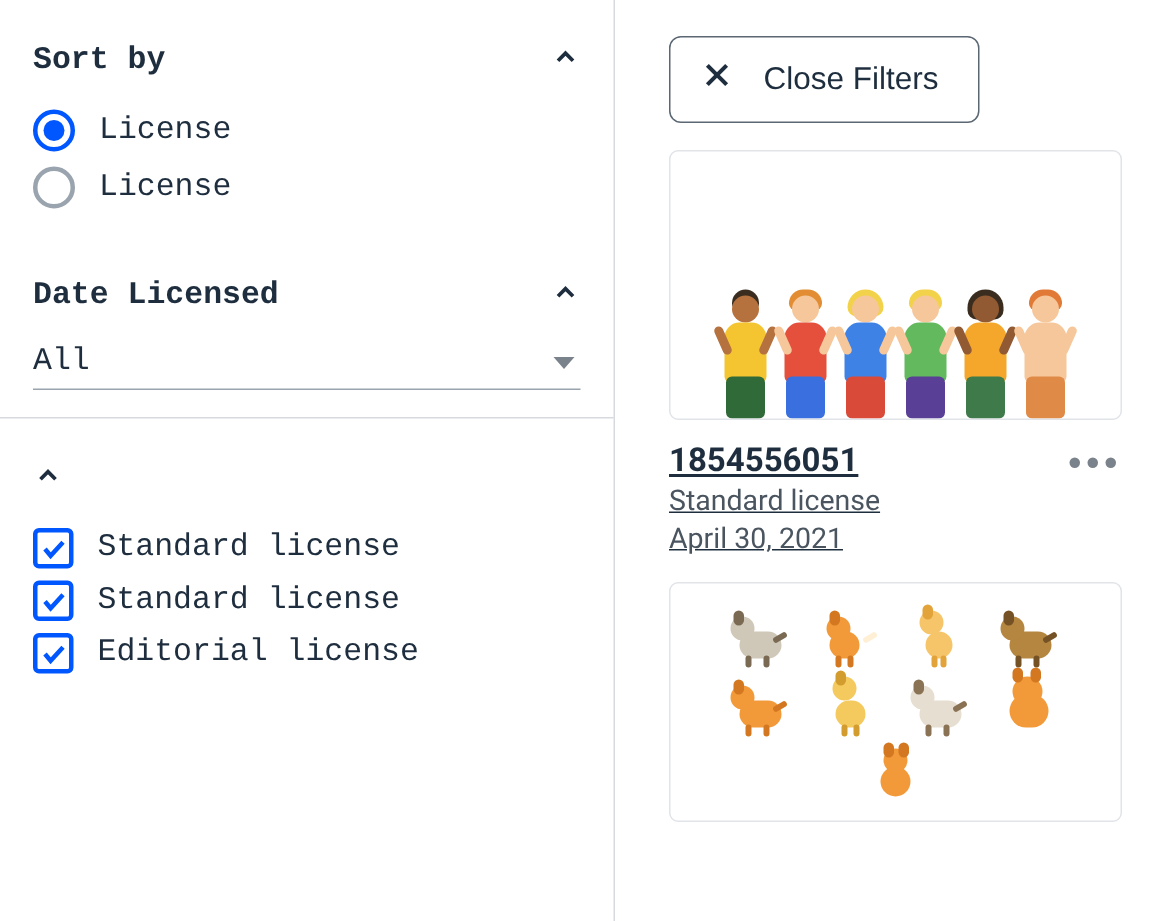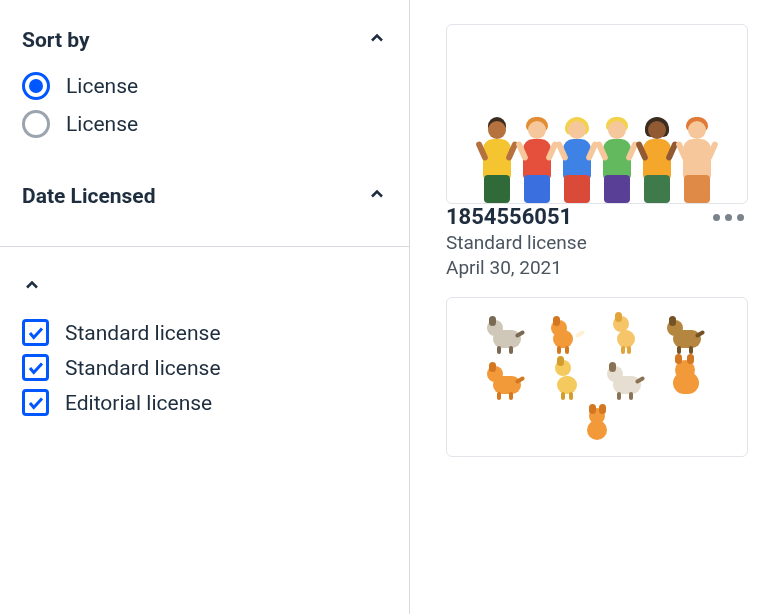--- a/index.html
+++ b/index.html
@@ -12,20 +12,21 @@
       color: #1e2e3e;
       overflow: hidden;
     }
     .sidebar {
       width: 410px;
       border-right: 1px solid #d6d9dd;
       padding: 0;
     }
     .section {
       padding: 28px 22px 18px 22px;
+      font-family: Liberation Mono, monospace;
     }
     .section-divider {
       border-top: 1px solid #d6d9dd;
     }
     .section-header {
       display: flex;
       justify-content: space-between;
       align-items: center;
       margin-bottom: 20px;
     }
@@ -213,21 +214,22 @@
       position: absolute;
       top: 24px;
     }
     .arm.left { left: 2px; transform: rotate(-24deg); }
     .arm.right { right: 2px; transform: rotate(24deg); }
 
     .card-meta {
       display: flex;
       justify-content: space-between;
       align-items: flex-start;
-      margin-top: 0;
+      margin-top: 15px;
+      text-decoration: underline;
     }
     .card-meta-text {
       display: flex;
       flex-direction: column;
       gap: 2px;
     }
     .asset-id {
       font-weight: 700;
       font-size: 22px;
       color: #1e2e3e;
@@ -331,20 +333,24 @@
 
   <div class="section">
     <div class="section-header">
       <div class="section-title">Date Licensed</div>
       <span>
         <svg class="chevron-up" viewBox="0 0 24 24" fill="none" stroke="#1e2e3e" stroke-width="3">
             <polyline points="6 15 12 9 18 15"></polyline>
           </svg>
       </span>
     </div>
+    <div class="dropdown-row">
+      <span class="dropdown-label">All</span>
+      <span class="caret-down"></span>
+    </div>
   </div>
 
   <div class="section section-divider">
     <div class="section-header">
       <span>
         <svg class="chevron-up" viewBox="0 0 24 24" fill="none" stroke="#1e2e3e" stroke-width="3">
             <polyline points="6 15 12 9 18 15"></polyline>
           </svg>
       </span>
     </div>
@@ -373,20 +379,29 @@
         </span>
         <span class="checkbox-label">Editorial license</span>
       </div>
     </div>
   </div>
 
 </div>
 
 <div class="content">
 
+  <button class="close-filters-btn">
+    <span>
+      <svg viewBox="0 0 24 24" fill="none" stroke="#1e2e3e" stroke-width="3">
+          <line x1="5" y1="5" x2="19" y2="19"></line>
+          <line x1="19" y1="5" x2="5" y2="19"></line>
+        </svg>
+    </span>
+    <span>Close Filters</span>
+  </button>
 
   <div>
     <div class="card">
       <div class="thumb-people">
         <div class="person">
             <div class="hair" style="background:#3a2d1f;width:18px;"></div>
             <div class="head" style="background:#b5713e;"></div>
             <div class="torso" style="background:#f4c531;"></div>
             <div class="arm left" style="background:#b5713e;"></div>
             <div class="arm right" style="background:#b5713e;"></div>

